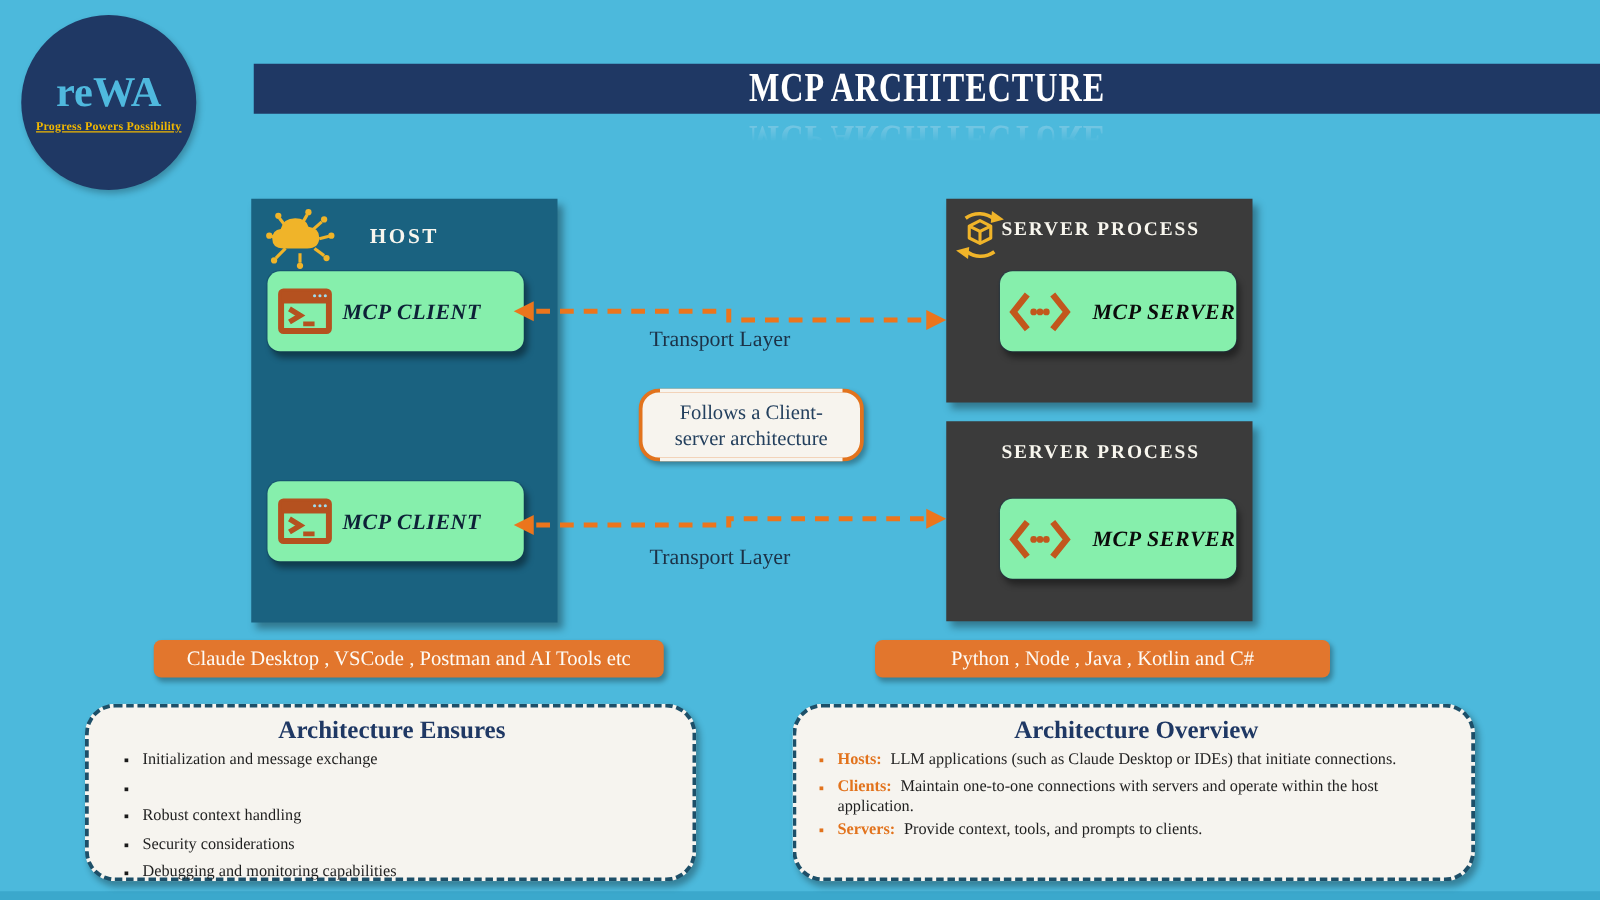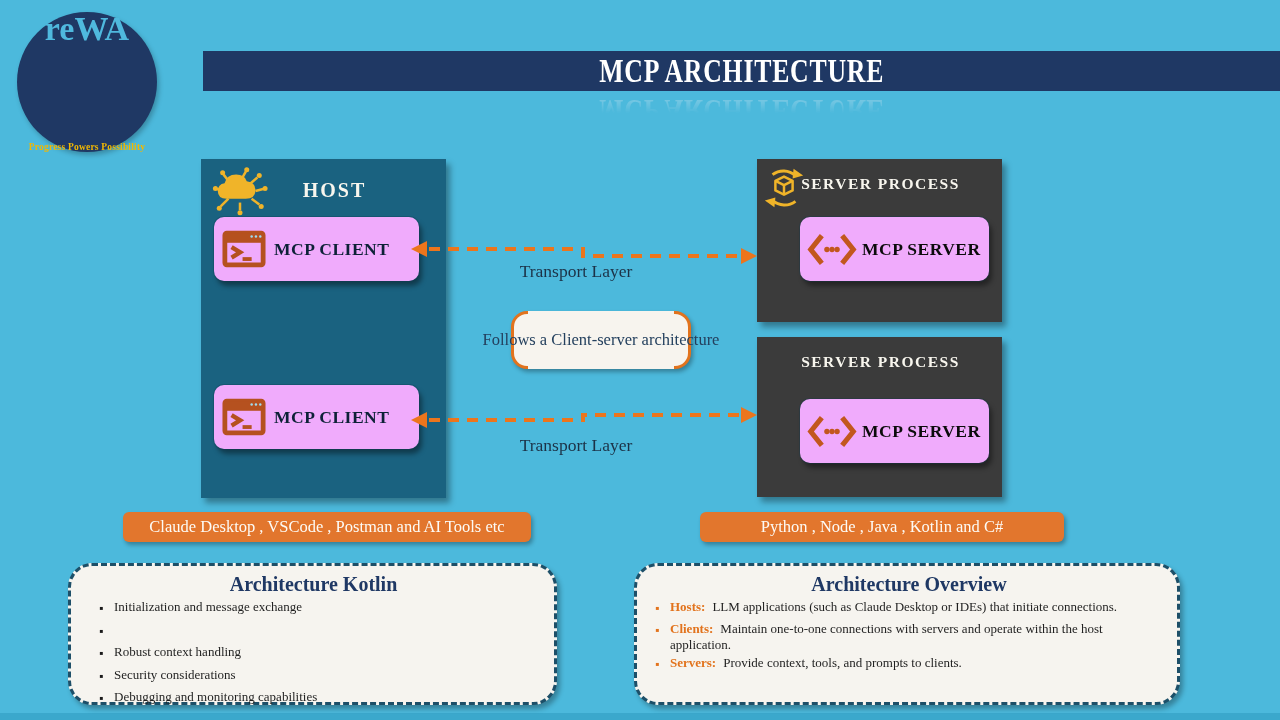--- a/index.html
+++ b/index.html
@@ -5,73 +5,73 @@
   html,body{margin:0;padding:0;}
   .stage{
     position:relative;width:1280px;height:720px;overflow:hidden;
     background:#4CB9DC;
     font-family:"Liberation Serif","DejaVu Serif",serif;
   }
   .bottom-strip{position:absolute;left:0;bottom:0;width:1280px;height:7px;background:#3BA8CC;}
 
   
   .logo{position:absolute;left:17px;top:12px;width:140px;height:140px;border-radius:50%;
-    background:#1F3864;display:flex;flex-direction:column;align-items:center;justify-content:space-between;
+    background:#1F3864;display:flex;flex-direction:column;align-items:center;justify-content:center;
     box-shadow:2px 3px 5px rgba(0,0,0,0.25);}
   .logo-brand{color:#4FB9DE;font-weight:bold;font-size:34px;line-height:1;}
-  .logo-tagline{color:#F2B800;font-weight:bold;font-size:9.5px;margin-top:5px;letter-spacing:.2px;}
+  .logo-tagline{color:#F2B800;font-weight:bold;font-size:9.5px;margin-top:5px;letter-spacing:.2px;text-decoration:underline;}
 
   
   .banner{position:absolute;left:203px;top:51px;width:1077px;height:40px;background:#1F3864;
     display:flex;align-items:center;justify-content:center;}
   .banner-text{color:#FFFFFF;font-weight:bold;font-size:33px;letter-spacing:1px;transform:scaleX(0.78);white-space:nowrap;}
   .banner-reflection{position:absolute;left:203px;top:91px;width:1077px;height:40px;
     display:flex;align-items:center;justify-content:center;
     transform:scaleY(-1);opacity:.55;pointer-events:none;
     -webkit-mask-image:linear-gradient(to top, rgba(0,0,0,.85) 0%, rgba(0,0,0,0) 55%);
     mask-image:linear-gradient(to top, rgba(0,0,0,.85) 0%, rgba(0,0,0,0) 55%);}
   .banner-reflection .banner-text{color:#E7ECF5;}
 
   
   .host-box{position:absolute;left:201px;top:159px;width:245px;height:339px;background:#1A6280;
     box-shadow:4px 5px 6px rgba(0,0,0,0.35);}
   .host-icon{position:absolute;left:10px;top:5px;}
-  .host-label{position:absolute;left:11px;top:20px;width:100%;text-align:center;
-    color:#F8F6EE;font-weight:bold;font-size:20px;letter-spacing:2px;}
-  .chip{position:absolute;border-radius:10px;background:#f0abfc;display:flex;align-items:center;
-    box-shadow:0 0 0 1px rgba(15,60,82,.30), 3px 5px 5px rgba(0,0,0,0.40);}
+  .host-label{position:absolute;left:0;top:20px;width:100%;text-align:center;
+    color:#F8F6EE;font-weight:bold;font-size:17px;letter-spacing:2px;}
+  .chip{position:absolute;border-radius:10px;background:#86efac;display:flex;align-items:center;
+    box-shadow:0 0 0 1px rgba(15,60,82,.30), 3px 5px 5px rgba(0,0,0,0.40);font-style:italic;}
   .client-chip{left:13px;width:197px;height:64px;padding-left:8px;}
   .client-1{top:58px;}
   .client-2{top:226px;}
   .chip-label{font-weight:bold;font-size:17.5px;color:#0D2137;margin-left:8px;letter-spacing:.5px;white-space:nowrap;}
 
   
   .process-box{position:absolute;left:757px;width:245px;background:#3B3B3B;
     box-shadow:4px 5px 6px rgba(0,0,0,0.35);}
   .process-1{top:159px;height:163px;}
   .process-2{top:337px;height:160px;}
   .process-icon{position:absolute;left:5px;top:7px;}
   .process-label{position:absolute;left:0;top:16px;width:100%;text-align:center;padding-left:2px;box-sizing:border-box;
     color:#F8F6EE;font-weight:bold;font-size:15.5px;letter-spacing:1.5px;}
   .server-chip{left:43px;width:183px;height:64px;padding-left:6px;}
   .server-1{top:58px;}
   .server-2{top:62px;}
-  .server-chip .chip-label{color:#0B0B0B;margin-left:4px;}
+  .server-chip .chip-label{color:#0B0B0B;margin-left:16px;}
 
   
   .arrows{position:absolute;left:0;top:0;pointer-events:none;}
 
   .transport-label{position:absolute;width:220px;text-align:center;color:#1C3247;font-size:17.5px;}
   .t1{left:466px;top:261px;}
   .t2{left:466px;top:435px;}
 
   
   .note-box{position:absolute;left:511px;top:311px;width:180px;height:58px;box-sizing:border-box;
     background:#F7F4EE;border:3px solid #E2731D;border-radius:16px;
-    display:flex;flex-direction:row;align-items:center;justify-content:center;
+    display:flex;flex-direction:column;align-items:center;justify-content:center;
     box-shadow:2px 3px 4px rgba(0,0,0,0.30);}
   .note-box::before{content:"";position:absolute;top:-3px;left:14px;right:14px;height:3px;background:#F7F4EE;}
   .note-box::after{content:"";position:absolute;bottom:-3px;left:14px;right:14px;height:3px;background:#F7F4EE;}
   .note-line{color:#24405E;font-size:16.5px;line-height:1.28;white-space:nowrap;}
 
   
   .caption-bar{position:absolute;top:512px;height:30px;border-radius:6px;background:#E2762D;
     color:#FDFBF6;font-size:16.5px;display:flex;align-items:center;justify-content:center;
     box-shadow:2px 3px 4px rgba(0,0,0,0.30);white-space:nowrap;}
   .caption-left{left:123px;width:408px;}
@@ -224,21 +224,21 @@
 
   <div class="note-box">
     <div class="note-line">Follows a Client-</div>
     <div class="note-line">server architecture</div>
   </div>
 
   <div class="caption-bar caption-right">Python , Node , Java , Kotlin and C#</div>
   <div class="caption-bar caption-left">Claude Desktop , VSCode , Postman and AI Tools etc</div>
 
   <div class="info-box ensures">
-    <div class="info-title">Architecture Kotlin</div>
+    <div class="info-title">Architecture Ensures</div>
     <div class="li">
       <span class="bullet">▪</span>
       <span class="li-text">Initialization and message exchange</span>
     </div>
     <div class="li">
       <span class="bullet">▪</span>
     </div>
     <div class="li">
       <span class="bullet">▪</span>
       <span class="li-text">Robust context handling</span>

